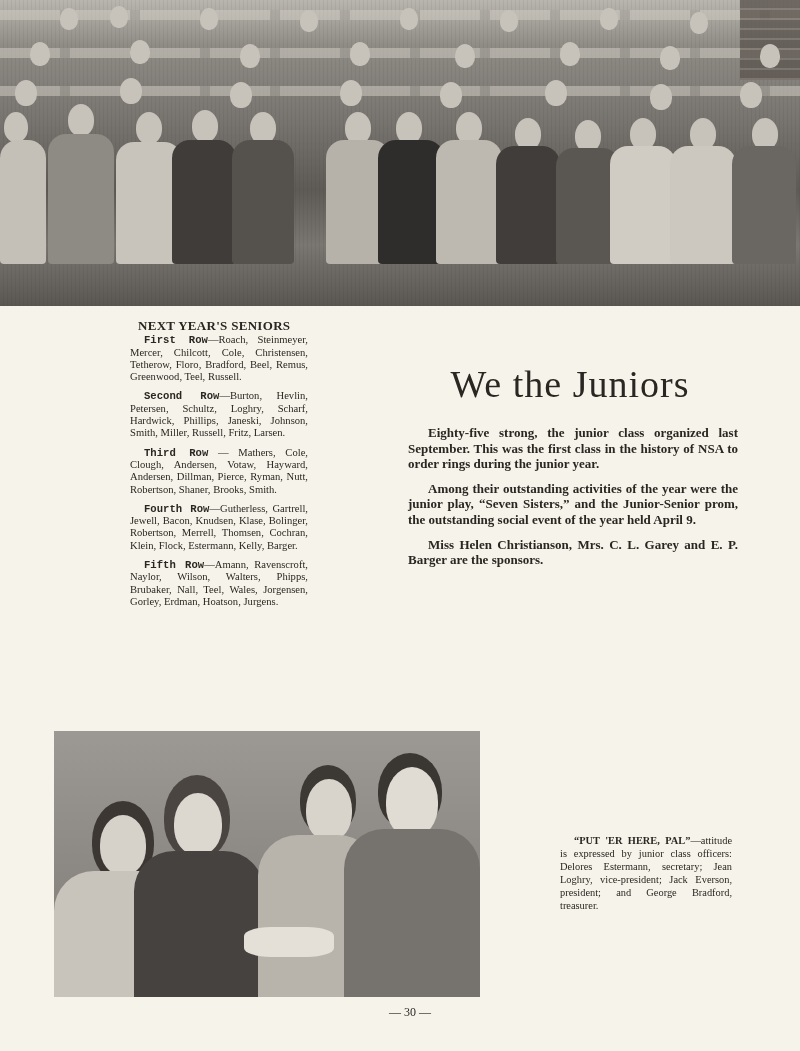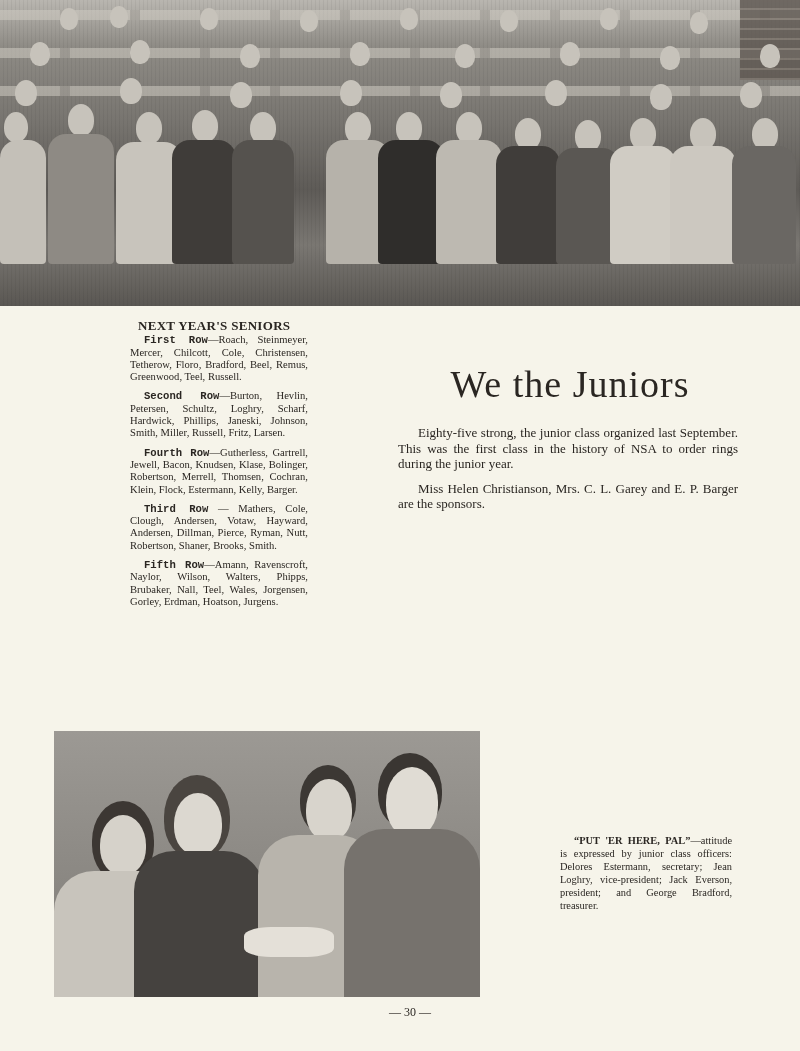--- a/index.html
+++ b/index.html
@@ -57,21 +57,21 @@
   #seniors .rowlabel { font-weight:bold;font-family:Liberation Mono, monospace; }
   #title {
     position:absolute; left:400px; top:362px; width:340px;
     text-align:center; font-size:38px; letter-spacing:1px; font-weight:normal;
     margin:0;
   }
   #article {
     position:absolute; left:392px; top:425px; width:346px;
     font-size:13px; line-height:15.6px; text-align:justify;
   }
-  #article p { margin:0 0 9px 6px; text-indent:20px; }
+  #article p { margin:0 0 9px 16px; text-indent:20px;font-weight:bold; }
   #officers-caption {
     position:absolute; left:552px; top:826px; width:188px;
     font-size:10.4px; line-height:13px; text-align:justify;
   }
   #officers-caption p { margin:8px; text-indent:14px; }
   #officers-caption .lead { font-weight:bold; }
   #page-number {
     position:absolute; left:370px; top:1005px; width:80px; text-align:center;
     font-size:12px;
   }
@@ -139,28 +139,29 @@
     <div class="body-shape" style="left:732px;top:146px;width:64px;height:118px;background:#6a6763"></div>
     <div class="person" style="left:4px;top:112px;width:24px;height:30px"></div>
     <div class="body-shape" style="left:0px;top:140px;width:46px;height:124px;background:#c4c0b8"></div>
   </div>
 </div>
 
 <div class="caption-block" id="seniors">
   <h2>NEXT YEAR'S SENIORS</h2>
   <p><span class="rowlabel">First Row</span><span>—Roach, Steinmeyer, Mercer, Chilcott, Cole, Christensen, Tetherow, Floro, Bradford, Beel, Remus, Greenwood, Teel, Russell.</span></p>
   <p><span class="rowlabel">Second Row</span><span>—Burton, Hevlin, Petersen, Schultz, Loghry, Scharf, Hardwick, Phillips, Janeski, Johnson, Smith, Miller, Russell, Fritz, Larsen.</span></p>
+  <p><span class="rowlabel">Third Row</span><span> — Mathers, Cole, Clough, Andersen, Votaw, Hayward, Andersen, Dillman, Pierce, Ryman, Nutt, Robertson, Shaner, Brooks, Smith.</span></p>
   <p><span class="rowlabel">Fourth Row</span><span>—Gutherless, Gartrell, Jewell, Bacon, Knudsen, Klase, Bolinger, Robertson, Merrell, Thomsen, Cochran, Klein, Flock, Estermann, Kelly, Barger.</span></p>
-  <p><span class="rowlabel">Third Row</span><span> — Mathers, Cole, Clough, Andersen, Votaw, Hayward, Andersen, Dillman, Pierce, Ryman, Nutt, Robertson, Shaner, Brooks, Smith.</span></p>
   <p><span class="rowlabel">Fifth Row</span><span>—Amann, Ravenscroft, Naylor, Wilson, Walters, Phipps, Brubaker, Nall, Teel, Wales, Jorgensen, Gorley, Erdman, Hoatson, Jurgens.</span></p>
 </div>
 
 <h1 id="title">We the Juniors</h1>
 <div id="article">
   <p>Eighty-five strong, the junior class organized last September.  This was the first class in the history of NSA to order rings during the junior year.</p>
+  <p>Among their outstanding activities of the year were the junior play, “Seven Sisters,” and the Junior-Senior prom, the outstanding social event of the year held April 9.</p>
   <p>Miss Helen Christianson, Mrs. C. L. Garey and E. P. Barger are the sponsors.</p>
 </div>
 
 <div class="photo" id="officers-photo">
   <div class="person" style="left:38px;top:70px;width:62px;height:80px;background:#3c3733"></div>
   <div class="person" style="left:46px;top:84px;width:46px;height:60px;background:#d6d2ca"></div>
   <div class="body-shape" style="left:0px;top:140px;width:130px;height:130px;background:#c8c4bc;border-radius:40px 40px 0 0"></div>
   <div class="person" style="left:110px;top:44px;width:66px;height:84px;background:#4a4540"></div>
   <div class="person" style="left:120px;top:62px;width:48px;height:62px;background:#dcd8d0"></div>
   <div class="body-shape" style="left:80px;top:120px;width:130px;height:150px;background:#45423f;border-radius:40px 40px 0 0"></div>

